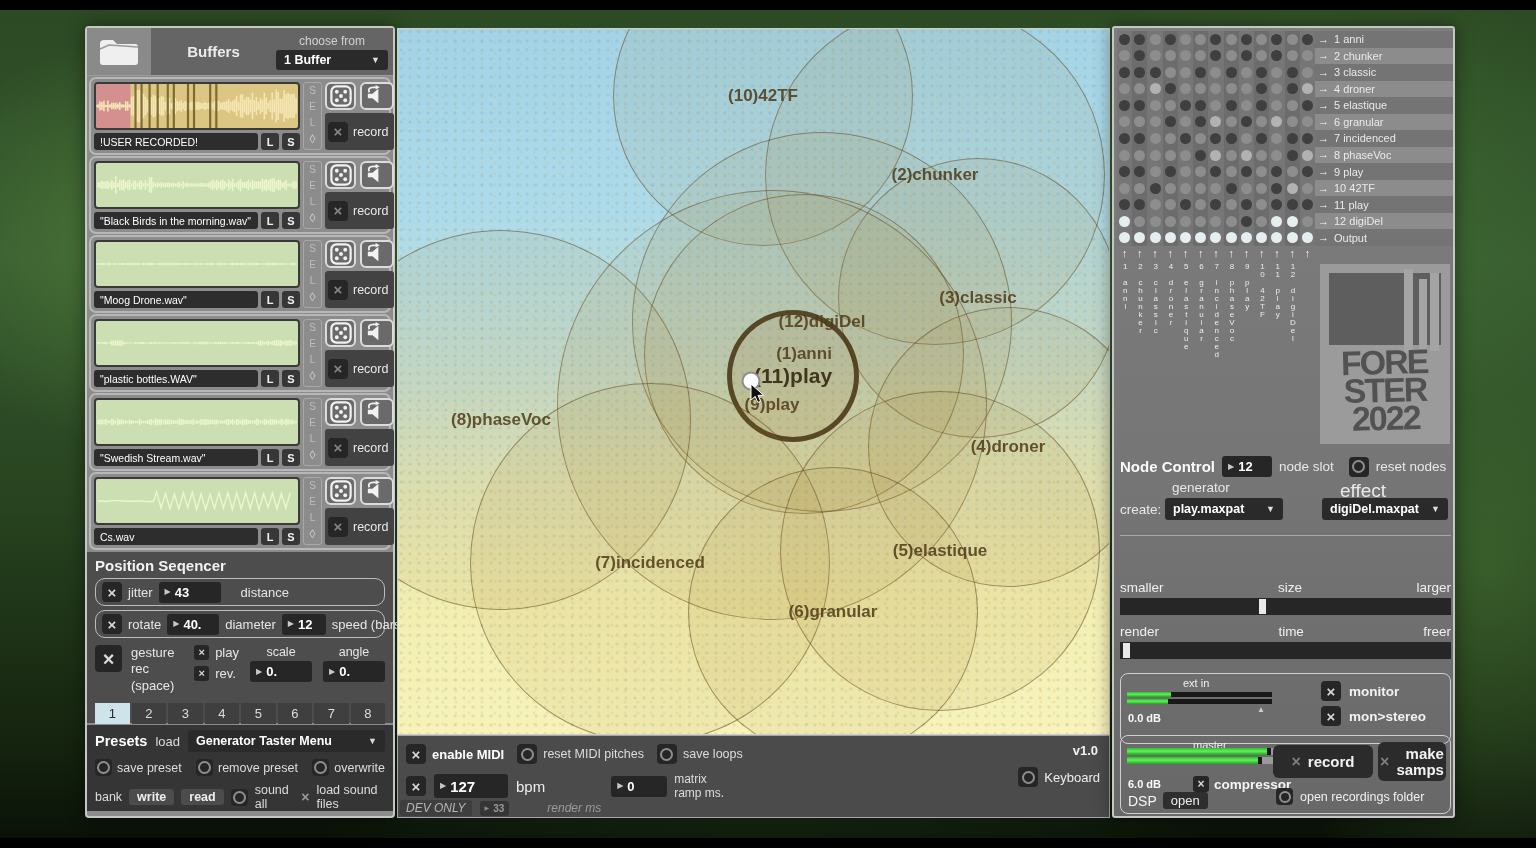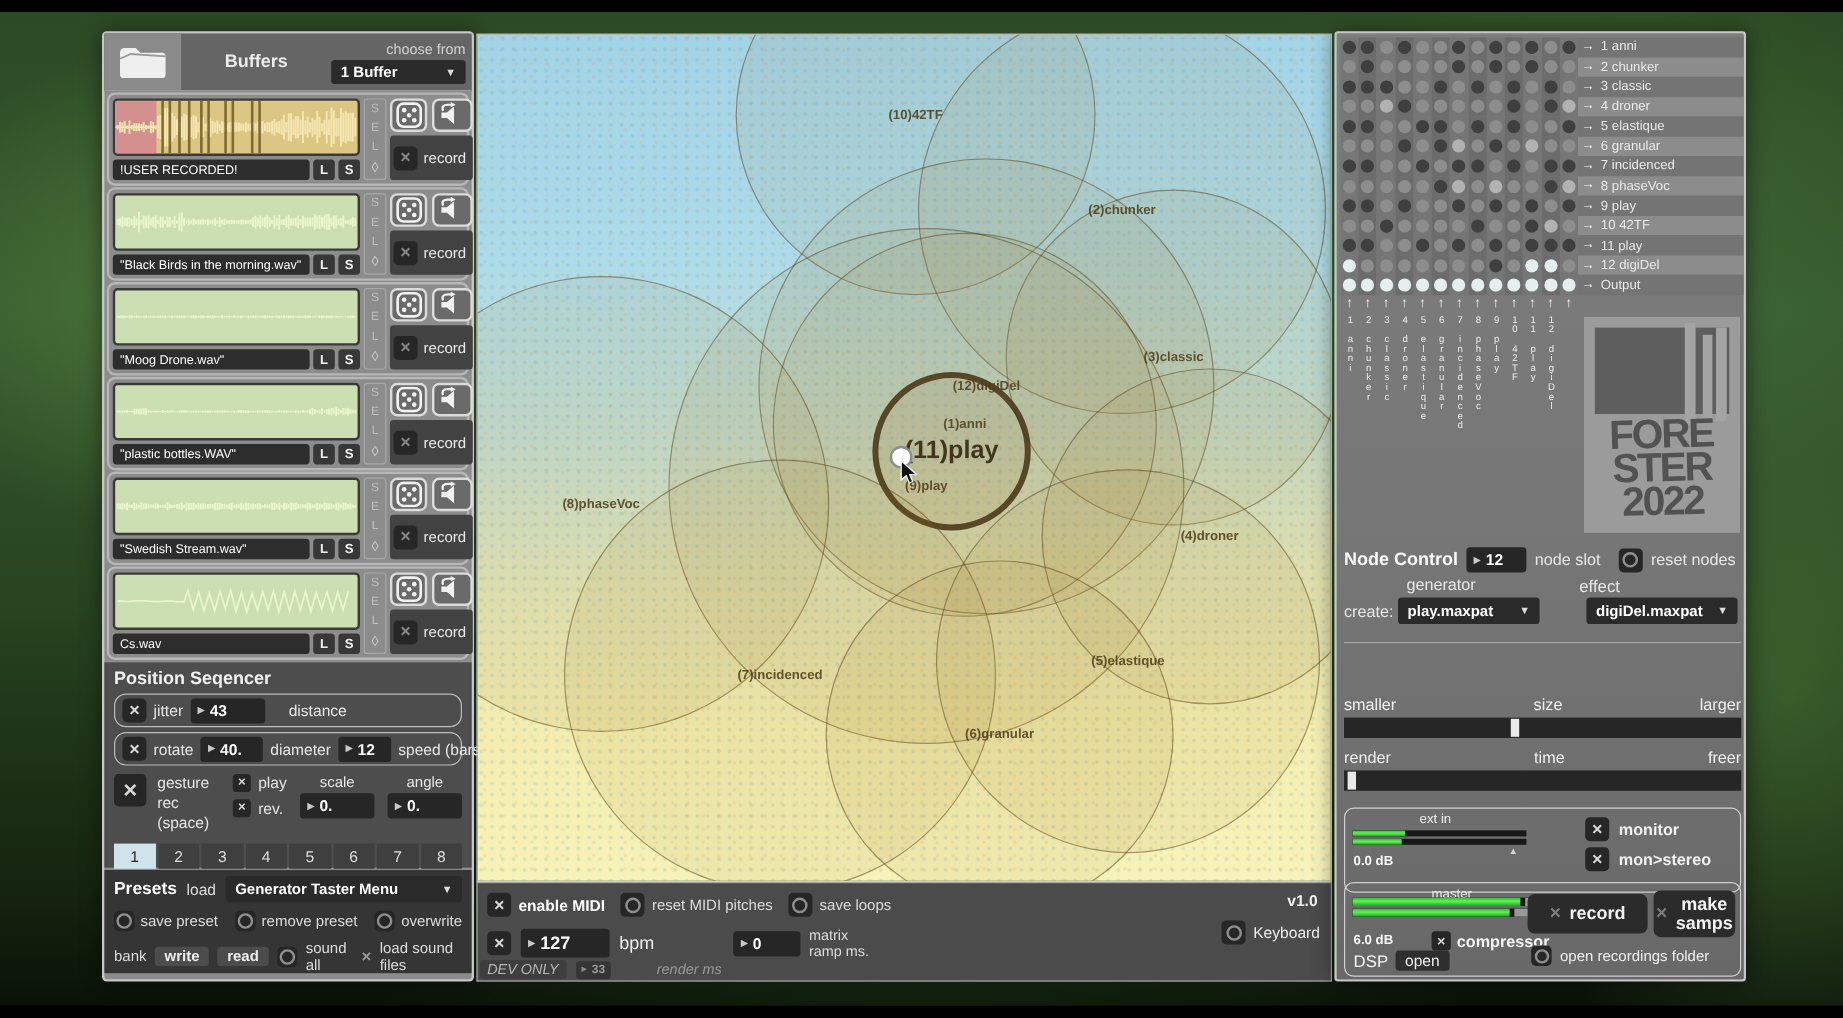--- a/index.html
+++ b/index.html
@@ -33,21 +33,21 @@
     box-sizing:border-box;white-space:nowrap;}
   .dd .caret{font-size:9px;color:#ddd;margin-left:8px;}
   .chip{background:#2e2e2e;border-radius:3px;color:#eee;font-size:12.5px;font-weight:bold;
     padding:2px 9px;display:inline-flex;align-items:center;justify-content:center;white-space:nowrap;}
   
   .left-panel{position:absolute;left:85px;top:26px;width:310px;height:792px;background:#8c8c8c;
     border:2px solid #c6c6c6;border-radius:4px;box-sizing:border-box;box-shadow:0 0 18px rgba(0,0,0,.45);}
   .buf-header{height:47px;display:flex;align-items:center;background:#656565;border-bottom:1px solid #9c9c9c;}
   .folder{width:64px;height:47px;background:#8a8a8a;display:flex;align-items:center;justify-content:center;}
   .buf-title{flex:1;text-align:center;color:#ececec;font-weight:bold;font-size:15px;}
-  .choose{width:112px;padding-right:5px;text-align:right;}
+  .choose{width:112px;padding-right:5px;text-align:center;}
   .choose-label{color:#d2d2d2;font-size:12px;margin-bottom:2px;}
   .choose .dd{height:20px;}
   .brow{height:78px;border:2px solid #b7b7b7;border-radius:7px;margin:1px 2px;box-sizing:border-box;
     display:grid;grid-template-columns:206px 19px 1fr;gap:3px;padding:3px;}
   .wavebox{height:48px;background:#cbdfb3;border:2px solid #3a3a3a;border-radius:4px;overflow:hidden;box-sizing:border-box;}
   .wavebox.rec{background:#dcc683;}
   .wavebox svg{display:block;width:100%;height:100%;}
   .namerow{display:flex;gap:3px;margin-top:3px;height:17px;}
   .bufname{flex:1;background:#2d2d2d;color:#fff;font-size:10.5px;border-radius:3px;padding:1px 6px 0 6px;
     white-space:nowrap;overflow:hidden;line-height:16px;}
@@ -98,21 +98,21 @@
   .canvas{position:absolute;left:397px;top:28px;width:713px;height:707px;overflow:hidden;
     border:1px solid #cfcfcf;box-sizing:border-box;
     background-image:
       radial-gradient(circle at 3px 3px, rgba(70,140,175,0.16) 1.3px, transparent 1.9px),
       radial-gradient(circle at 6px 2px, rgba(210,165,70,0.18) 1.2px, transparent 1.8px),
       linear-gradient(178deg,#a3d3e6 0%,#aedbe9 26%,#c3ded4 46%,#e3e7ba 64%,#f3eeb0 80%,#f8f3ba 100%);
     background-size:9px 9px,13px 11px,100% 100%;}
   .node{position:absolute;border-radius:50%;border:1.5px solid rgba(90,64,28,.5);
     background:rgba(162,122,52,.085);box-sizing:border-box;}
   .node.sel{border:5px solid rgba(60,44,18,.85);background:rgba(160,118,50,.13);}
-  .nlabel{position:absolute;transform:translate(-50%,-50%);font-size:11px;font-weight:bold;
+  .nlabel{position:absolute;transform:translate(-50%,-50%);font-size:17px;font-weight:bold;
     color:rgba(77,57,24,.85);white-space:nowrap;}
   .nlabel.big{font-size:21px;color:rgba(52,39,15,.9);}
   .grabdot{position:absolute;width:15px;height:15px;border-radius:50%;background:#fdfdfd;
     border:2px solid #8d8d8d;transform:translate(-50%,-50%);box-sizing:content-box;}
   .cursor{position:absolute;}
   
   .bottom-bar{position:absolute;left:397px;top:735px;width:713px;height:83px;background:#4b4b4b;
     border:1px solid #a5a5a5;box-sizing:border-box;}
   .bb-row1{position:absolute;left:8px;top:8px;display:flex;gap:13px;align-items:center;}
   .bb-item{display:flex;align-items:center;gap:6px;color:#ddd;font-size:12.5px;white-space:nowrap;}
@@ -159,21 +159,21 @@
   .logo-art .b2{right:14px;width:8px;height:70px;top:6px;}
   .logo-art .b3{right:2px;width:9px;height:78px;top:0;}
   .logo-text{margin-top:4px;text-align:center;transform:rotate(-1.5deg);}
   .logo-text span{display:block;font-weight:bold;font-size:34px;line-height:.82;color:#525252;letter-spacing:-2px;}
   .nodectl{position:absolute;left:6px;top:428px;width:331px;}
   .nc-row1{display:flex;align-items:center;gap:7px;}
   .nc-title{color:#fafafa;font-weight:bold;font-size:15px;white-space:nowrap;}
   .nc-label{color:#e8e8e8;font-size:13.5px;white-space:nowrap;}
   .nc-row2{position:relative;height:18px;margin-top:3px;}
   .nc-row2 .g{position:absolute;left:52px;color:#e8e8e8;font-size:13.5px;}
-  .nc-row2 .e{position:absolute;left:196px;color:#e8e8e8;font-size:14px;}
+  .nc-row2 .e{position:absolute;left:220px;color:#e8e8e8;font-size:19px;}
   .nc-row3{position:relative;height:24px;}
   .nc-row3 .nc-label{position:absolute;left:0;top:4px;}
   .nc-row3 .dd1{position:absolute;left:45px;width:118px;}
   .nc-row3 .dd2{position:absolute;left:202px;width:126px;}
   .nc-row4{display:flex;gap:6px;margin-top:17px;align-items:center;}
   .sqbtn{width:24px;padding:2px 0;}
   .nc-div{height:1px;background:#a8a8a8;margin-top:13px;}
   .sliders{position:absolute;left:6px;top:552px;width:331px;}
   .sl-labels{display:flex;justify-content:space-between;color:#f0f0f0;font-size:13.5px;}
   .sl-track{height:17px;background:#262626;margin-top:3px;position:relative;}
@@ -195,21 +195,21 @@
   .db.m{top:42px;}
   .arow{position:absolute;display:flex;align-items:center;gap:8px;color:#f2f2f2;font-size:13.5px;font-weight:bold;}
   .arow.r1{left:200px;top:7px;}
   .arow.r2{left:200px;top:32px;}
   .comp{position:absolute;left:72px;top:40px;display:flex;align-items:center;gap:5px;color:#f5f5f5;
     font-size:13.5px;font-weight:bold;}
   .bigbtn{position:absolute;background:#2b2b2b;border-radius:6px;display:flex;align-items:center;
     justify-content:center;gap:7px;}
   .bigbtn .bx{color:#7e7e7e;font-size:16px;font-weight:bold;}
   .bigbtn .bl{color:#f2f2f2;font-size:15px;font-weight:bold;line-height:1.05;}
-  .bigbtn .bl.pre{white-space:pre-line;text-align:center;}
+  .bigbtn .bl.pre{white-space:pre-line;text-align:right;}
   .bigbtn.rec{left:152px;top:9px;width:100px;height:33px;}
   .bigbtn.mks{left:257px;top:6px;width:68px;height:39px;}
   .openrec{position:absolute;left:155px;top:52px;display:flex;align-items:center;gap:7px;color:#f0f0f0;font-size:12.5px;}
   .dsprow{position:absolute;left:7px;top:56px;display:flex;align-items:center;gap:6px;}
   .dsprow .dsp{color:#f5f5f5;font-size:14px;}
   .openchip{font-weight:normal;font-size:13px;padding:1px 8px;}
 </style>
 </head>
 <body>
 

